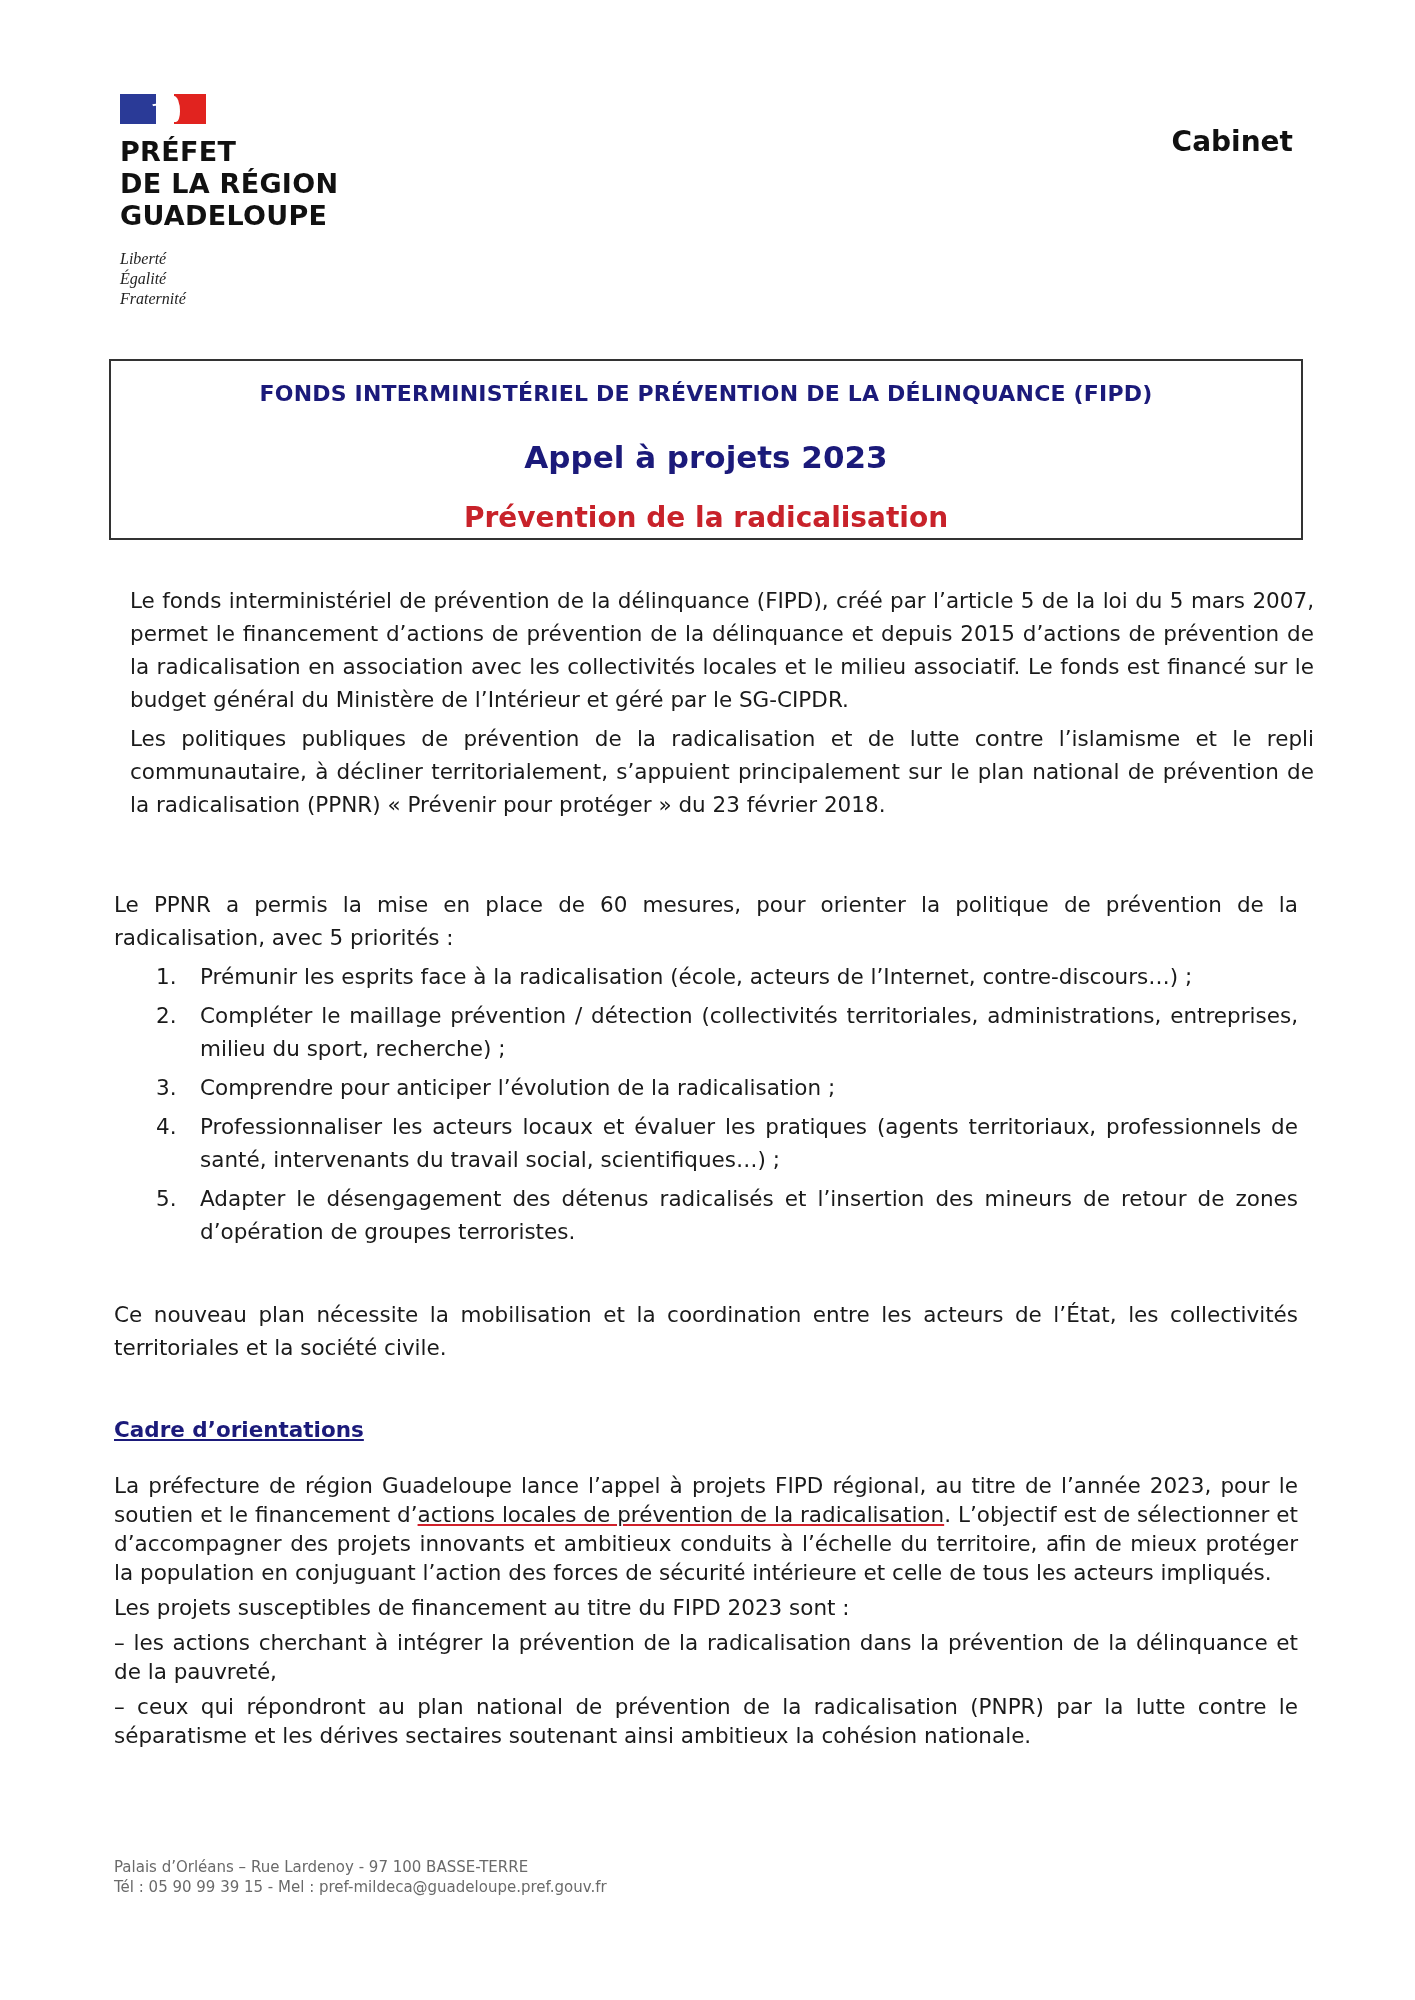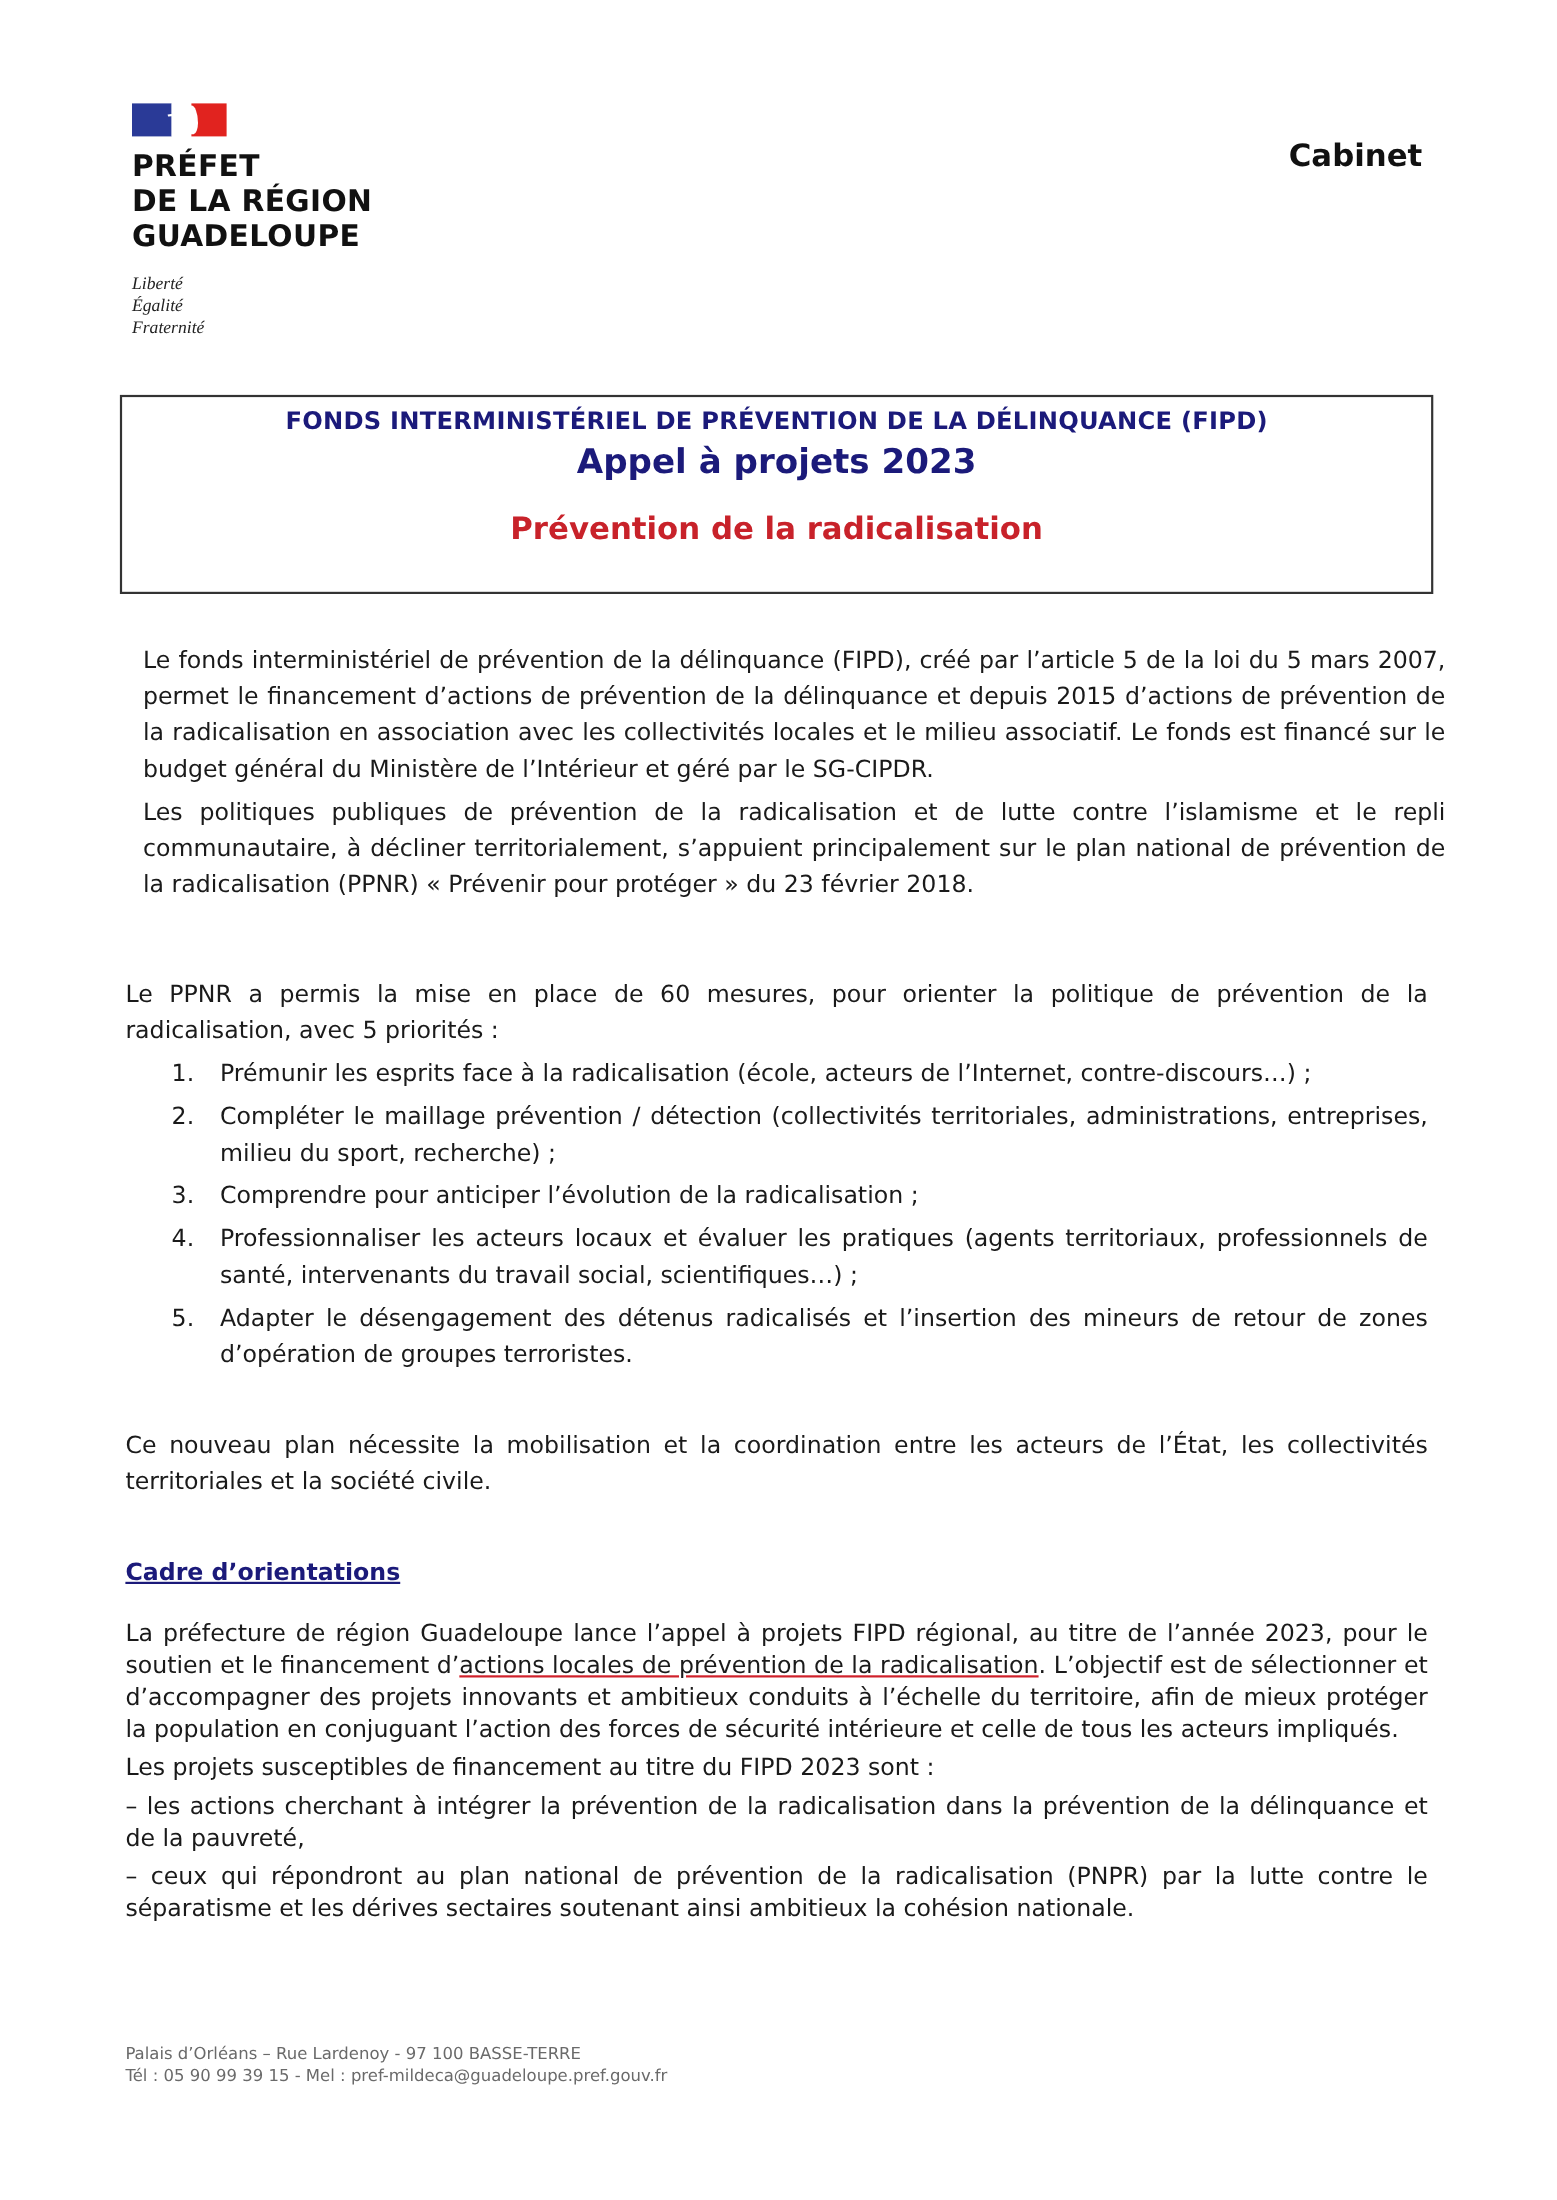--- a/index.html
+++ b/index.html
@@ -15,22 +15,22 @@
     .flag-face { position: absolute; left: 36px; top: 0; width: 18px; height: 30px; background: #fff; }
     .flag-face::before { content: ""; position: absolute; left: -8px; top: 10px; width: 14px; height: 10px; border-radius: 50%; border: 2px solid #fff; border-left-color: transparent; border-bottom-color: transparent; transform: rotate(20deg); }
     .flag-red::before { content: ""; position: absolute; left: -4px; top: 2px; width: 10px; height: 26px; background: #fff; border-radius: 0 60% 40% 0; }
     .gov-name { margin-top: 12px; font-family: "DejaVu Sans", sans-serif; font-weight: bold; font-size: 27px; line-height: 32px; color: #111; letter-spacing: 0.3px; }
     .motto { margin-top: 17px; font-family: Liberation Serif, serif; font-style: italic; font-size: 16px; line-height: 20px; color: #222; }
 
     .cabinet { position: absolute; right: 122px; top: 125px; font-family: "DejaVu Sans", sans-serif; font-weight: bold; font-size: 28px; color: #111; margin-left: 12px; }
 
     
     .title-box { position: absolute; left: 109px; top: 359px; width: 1194px; height: 181px; border: 2px solid #333; box-sizing: border-box; text-align: center; }
-    .title-fund { margin-top: 10px; font-family: "DejaVu Sans", sans-serif; font-weight: bold; font-size: 22px; color: #1b1a7a; letter-spacing: 0.2px; }
-    .title-call { margin-top: 6px; font-family: "DejaVu Sans", sans-serif; font-weight: bold; font-size: 31px; color: #1b1a7a; }
+    .title-fund { margin-top: 20px; font-family: "DejaVu Sans", sans-serif; font-weight: bold; font-size: 22px; color: #1b1a7a; letter-spacing: 0.2px; }
+    .title-call { margin-top: 33px; font-family: "DejaVu Sans", sans-serif; font-weight: bold; font-size: 31px; color: #1b1a7a; }
     .title-theme { margin-top: 26px; font-family: "DejaVu Sans", sans-serif; font-weight: bold; font-size: 28px; color: #c8222a; text-align: center; }
 
     
     .content { position: absolute; left: 114px; width: 1184px; font-family: "DejaVu Sans", sans-serif; font-size: 21.5px; line-height: 33px; color: #1a1a1a; text-align: justify; }
     .content p { margin: 0; }
     .p-gap { margin-top: 6px !important; }
     ol.priorities { margin: 0; padding: 0 0 0 86px; list-style: none; counter-reset: pr; }
     ol.priorities li { position: relative; margin-top: 6px; counter-increment: pr; }
     ol.priorities li .num { position: absolute; left: -44px; top: 0; }
     .section-heading { font-weight: bold; color: #1b1a7a; text-decoration: underline; }

